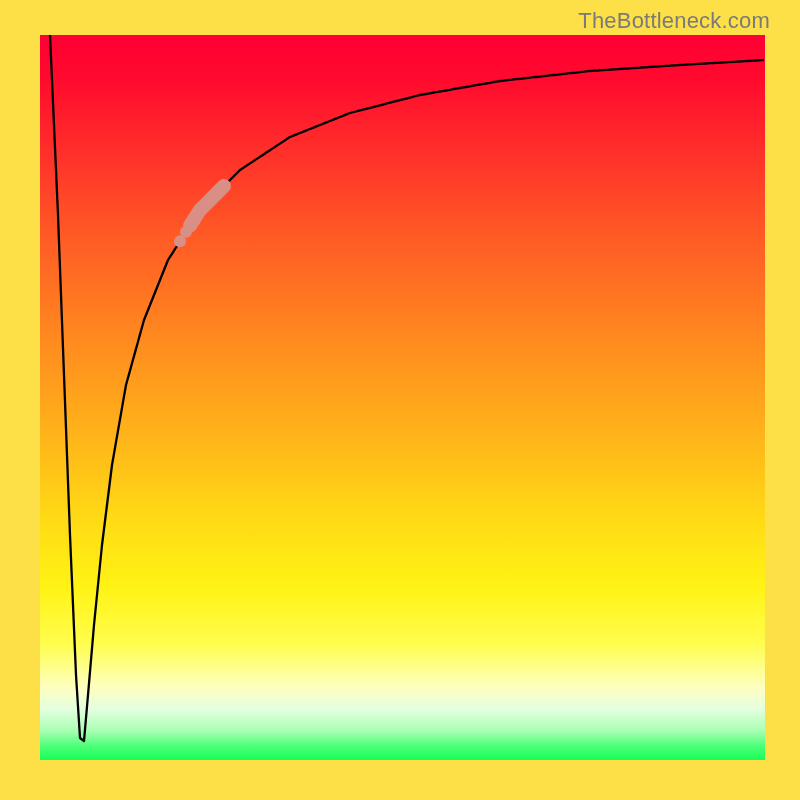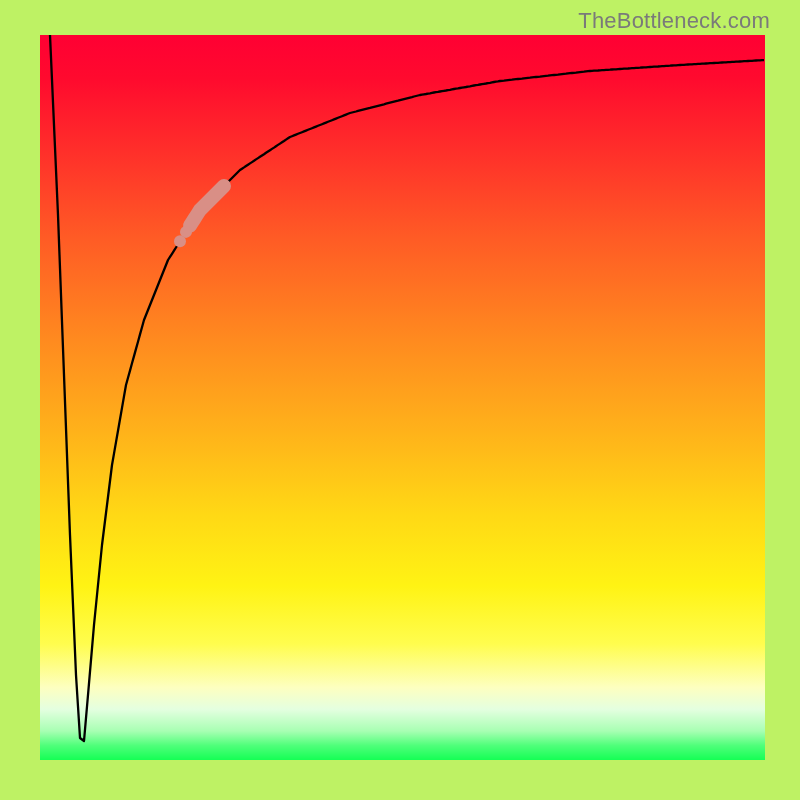--- a/index.html
+++ b/index.html
@@ -8,21 +8,21 @@
     width: 800px;
     height: 800px;
     overflow: hidden;
     background: #000;
     font-family: Arial, Helvetica, sans-serif;
   }
   .frame {
     position: relative;
     width: 800px;
     height: 800px;
-    background: #bef264;
+    background: #fde047;
   }
   .plot-area {
     position: absolute;
     left: 40px;
     top: 35px;
     width: 725px;
     height: 725px;
     
     background: linear-gradient(
       to bottom,

